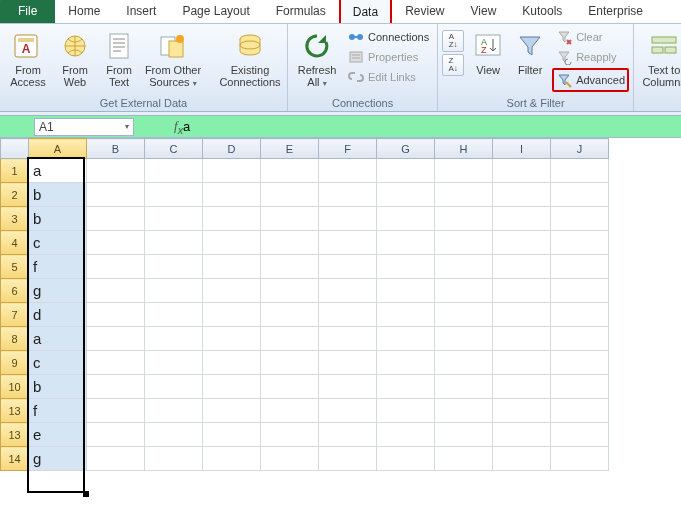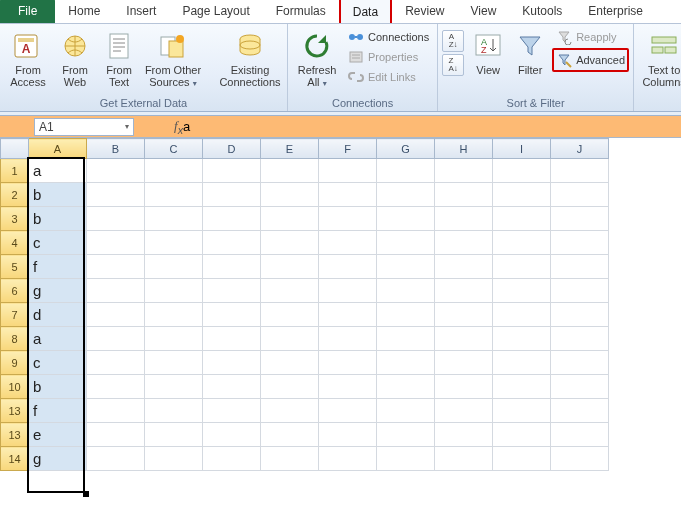--- a/index.html
+++ b/index.html
@@ -28,21 +28,21 @@
   .small-btn.disabled { color: #9a9a9a; }
   .small-ico { width: 16px; height: 16px; display:inline-flex; align-items:center; justify-content:center; }
 
   .sort-btns { display:flex; flex-direction:column; gap:2px; padding-top:4px; margin-right:2px;}
   .sort-small { width:22px; height:22px; border:1px solid #b0c0d6; background:linear-gradient(#fff,#e8eff8); display:flex; align-items:center; justify-content:center; font-size:9px; cursor:pointer; border-radius:2px;}
 
   .highlight-red { border: 2px solid #d40000; border-radius:2px; }
 
   
   .below-ribbon { border-bottom: 1px solid #9fb4ce; height: 4px; background:#e6eef6; }
-  .namebox-row { display: flex; align-items: center; height: 22px; border-bottom: 1px solid #a8b8cc; background:#fdba74; }
+  .namebox-row { display: flex; align-items: center; height: 22px; border-bottom: 1px solid #a8b8cc; background:#86efac; }
   .namebox { width: 100px; margin-left: 34px; border: 1px solid #9fb4ce; background: #fff; height: 18px; display:flex; align-items:center; padding: 0 4px; font-size: 12px; justify-content: space-between;}
   .nb-dd { font-size:8px; color:#666; }
   .fx-area { display:flex; align-items:center; margin-left: 40px; }
   .fx { font-style: italic; font-family: "Times New Roman", serif; font-size: 13px; color:#555;}
   .formula-input { border: none; background: transparent; font-size: 13px; width: 400px; outline: none; }
 
   
   .grid-wrap { position: relative; }
   table.grid { border-collapse: collapse; table-layout: fixed; }
   .corner { width: 28px; height: 20px; background: linear-gradient(#f3f6fb,#dde6f1); border: 1px solid #a8b8cc; }
@@ -206,20 +206,30 @@
               <path d="M5 6 h20 l-8 10 v8 l-4 -3 v-5 z" fill="#bcd3ea" stroke="#5a7ba3"></path>
             </svg>
         </span>
         <span class="lbl">Filter</span>
       </div>
       <div class="small-btns">
         <div class="small-btn disabled">
           <span class="small-ico">
               <svg width="16" height="16">
                 <path d="M3 3 h10 l-4 5 v5 l-2 -2 v-3 z" fill="#ddd" stroke="#aaa"></path>
+                <line x1="11" y1="11" x2="15" y2="15" stroke="#c55" stroke-width="2"></line>
+                <line x1="15" y1="11" x2="11" y2="15" stroke="#c55" stroke-width="2"></line>
+              </svg>
+            </span>
+          <span>Clear</span>
+        </div>
+        <div class="small-btn disabled">
+          <span class="small-ico">
+              <svg width="16" height="16">
+                <path d="M3 3 h10 l-4 5 v5 l-2 -2 v-3 z" fill="#ddd" stroke="#aaa"></path>
                 <path d="M12 10 a3 3 0 1 0 3 3" fill="none" stroke="#888"></path>
               </svg>
             </span>
           <span>Reapply</span>
         </div>
         <div class="small-btn highlight-red" style="padding:2px 2px;text-align:right;">
           <span class="small-ico">
               <svg width="16" height="16">
                 <path d="M3 3 h10 l-4 5 v5 l-2 -2 v-3 z" fill="#bcd3ea" stroke="#5a7ba3"></path>
                 <path d="M10 10 l5 5" stroke="#caa23a" stroke-width="2"></path>

